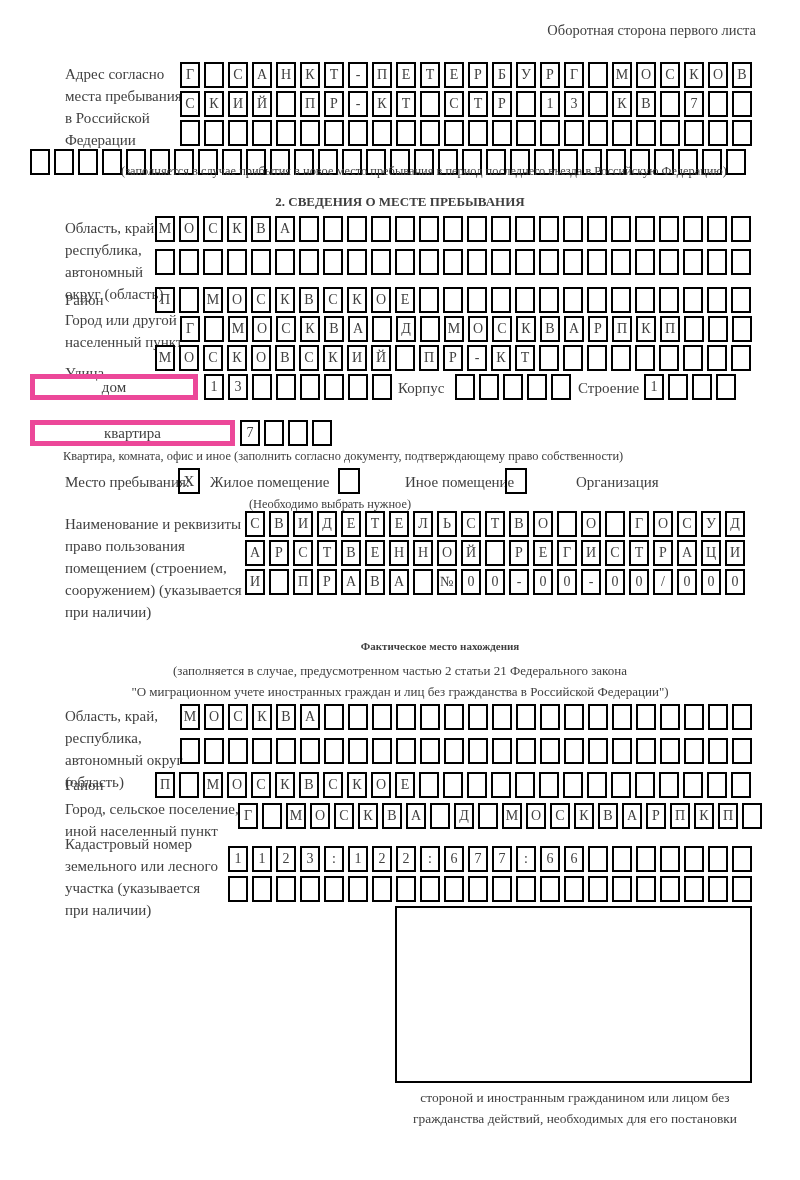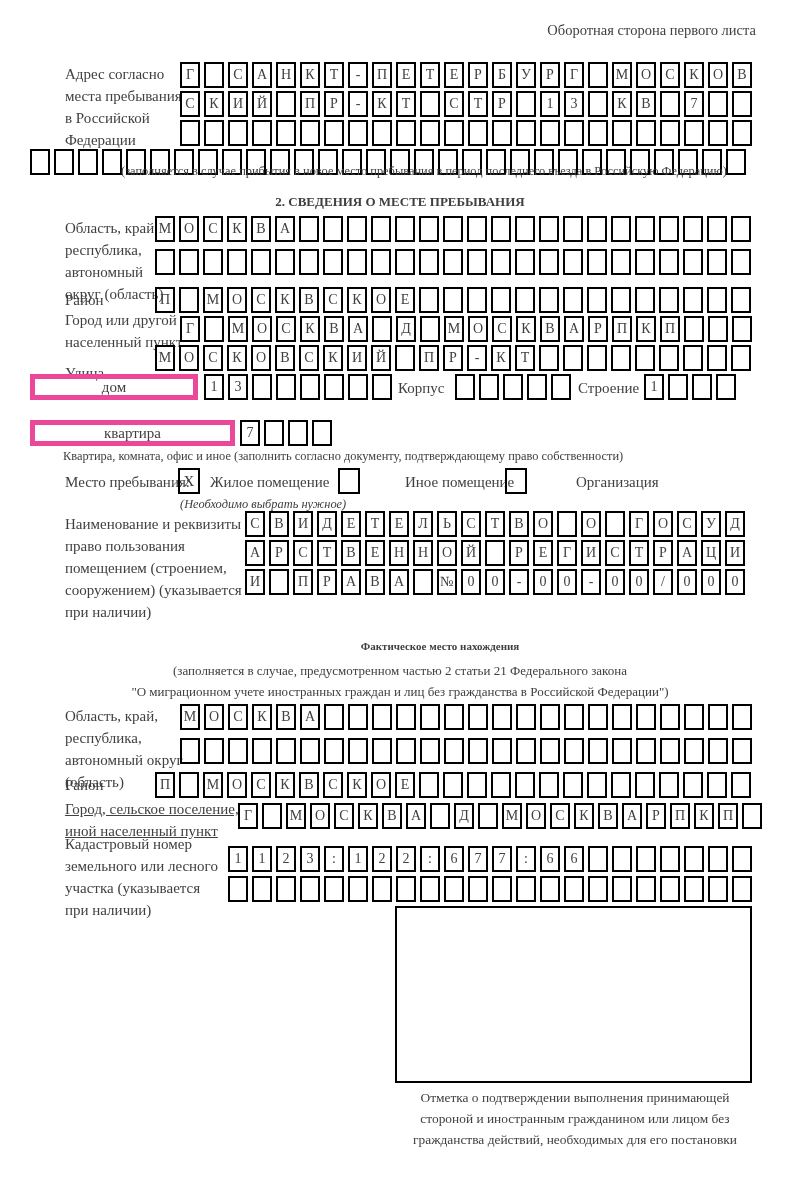--- a/index.html
+++ b/index.html
@@ -339,21 +339,21 @@
     </div>
   <div class="abs caption" style="left:63px; top:449px;">Квартира, комната, офис и иное (заполнить согласно документу, подтверждающему право собственности)</div>
 
   <div class="abs label" style="left:65px; top:471px;">Место пребывания:</div>
   <span class="chk" style="left:178px; top:468px;">X</span>
   <div class="abs label" style="left:210px; top:471px;">Жилое помещение</div>
   <span class="chk" style="left:338px; top:468px;"></span>
   <div class="abs label" style="left:371px; top:471px;margin-left:34px;">Иное помещение</div>
   <span class="chk" style="left:505px; top:468px;"></span>
   <div class="abs label" style="left:576px; top:471px;">Организация</div>
-  <div class="abs caption" style="left:180px; top:497px; width:300px; font-style:italic;">(Необходимо выбрать нужное)</div>
+  <div class="abs caption" style="left:180px; top:497px; width:300px; text-align:center;">(Необходимо выбрать нужное)</div>
 
   <div class="abs label" style="left:65px; top:513px;">
     <div>Наименование и реквизиты</div>
     <div>право пользования</div>
     <div>помещением (строением,</div>
     <div>сооружением) (указывается</div>
     <div>при наличии)</div>
   </div>
   <div class="cellrow" style="left:245px; top:511px;">
       <span class="cell">С</span>
@@ -510,21 +510,21 @@
       <span class="cell"></span>
       <span class="cell"></span>
       <span class="cell"></span>
       <span class="cell"></span>
       <span class="cell"></span>
       <span class="cell"></span>
       <span class="cell"></span>
       <span class="cell"></span>
     </div>
 
-  <div class="abs label" style="left:65px; top:798px;text-decoration:underline;">
+  <div class="abs label" style="left:65px; top:798px;">
     <div>Город, сельское поселение,</div>
     <div>иной населенный пункт</div>
   </div>
   <div class="cellrow" style="left:238px; top:803px;">
       <span class="cell">Г</span>
       <span class="cell"></span>
       <span class="cell">М</span>
       <span class="cell">О</span>
       <span class="cell">С</span>
       <span class="cell">К</span>
@@ -596,18 +596,17 @@
       <span class="cell"></span>
       <span class="cell"></span>
       <span class="cell"></span>
       <span class="cell"></span>
       <span class="cell"></span>
       <span class="cell"></span>
     </div>
 
   <div class="abs stamp" style="left:395px; top:906px; width:357px; height:177px;"></div>
   <div class="abs bcap" style="left:350px; top:1087px; width:450px;">
-    <div>Отметка о подтверждении выполнения принимающей</div>
     <div>стороной и иностранным гражданином или лицом без</div>
     <div>гражданства действий, необходимых для его постановки</div>
   </div>
 
 </div>
 
 </body></html>

